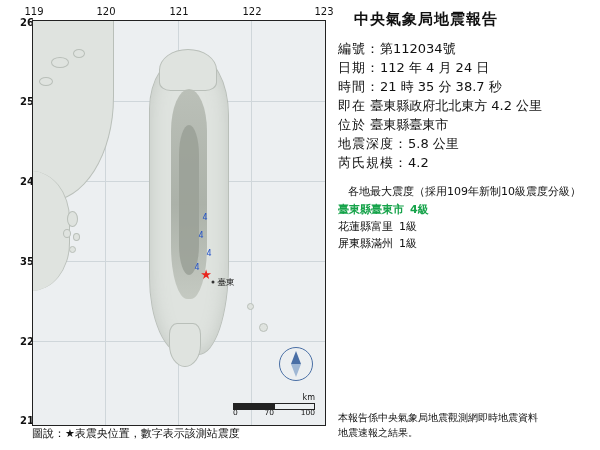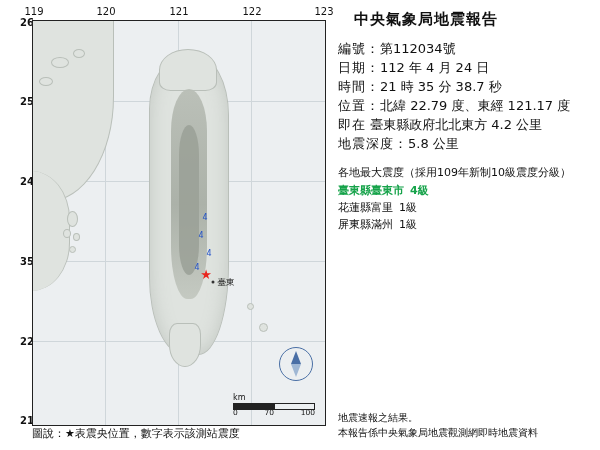--- a/index.html
+++ b/index.html
@@ -232,21 +232,21 @@
     transform: translateX(-50%);
   }
 
   .scalebar {
     position: absolute;
     right: 10px;
     bottom: 8px;
     width: 82px;
     font-size: 8px;
     color: #111;
-    text-align: left;
+    text-align: right;
   }
   .scalebar .km { margin-left: 0px; }
   .scalebar .bar {
     position: relative;
     height: 5px;
     margin-top: 1px;
     display: flex;
   }
   .scalebar .bar i {
     display: block;
@@ -295,20 +295,21 @@
     white-space: nowrap;
   }
   .field .lbl { letter-spacing: 1px; }
   .field .val { }
   .section-head {
     font-size: 11px;
     line-height: 19px;
     margin-top: 10px;
     color: #111;
     white-space: nowrap;
+    margin-left: 10px;
   }
   .intensity-row {
     font-size: 11px;
     line-height: 17px;
     color: #111;
     white-space: nowrap;
   }
   .intensity-row .lv { margin-left: 6px; }
   .intensity-row.hi { color: #16a34a; font-weight: bold; }
   .footer-note {
@@ -416,39 +417,42 @@
     <div class="field">
       <span class="lbl">編號：</span><span class="val">第112034號</span>
     </div>
     <div class="field">
       <span class="lbl">日期：</span><span class="val">112 年 4 月 24 日</span>
     </div>
     <div class="field">
       <span class="lbl">時間：</span><span class="val">21 時 35 分 38.7 秒</span>
     </div>
     <div class="field">
-      <span class="lbl">位置：</span><span class="val">北緯 22.79 度、東經 121.17 度</span>
-    </div>
-    <div class="field">
       <span class="lbl">即在</span>&nbsp;<span class="val">臺東縣政府北北東方 4.2 公里</span>
     </div>
     <div class="field">
+      <span class="lbl">位於</span>&nbsp;<span class="val">臺東縣臺東市</span>
+    </div>
+    <div class="field">
       <span class="lbl">地震深度：</span><span class="val">5.8 公里</span>
+    </div>
+    <div class="field">
+      <span class="lbl">芮氏規模：</span><span class="val">4.2</span>
     </div>
 
     <div class="section-head">各地最大震度（採用109年新制10級震度分級）</div>
 
     <div class="intensity-row hi">
       <span>臺東縣臺東市</span><span class="lv">4級</span>
     </div>
     <div class="intensity-row">
       <span>花蓮縣富里</span><span class="lv">1級</span>
     </div>
     <div class="intensity-row">
       <span>屏東縣滿州</span><span class="lv">1級</span>
     </div>
 
     <div class="footer-note">
+      <div>本報告係中央氣象局地震觀測網即時地震資料</div>
       <div>地震速報之結果。</div>
-      <div>本報告係中央氣象局地震觀測網即時地震資料</div>
     </div>
   </div>
 </div>
 
 </body></html>

